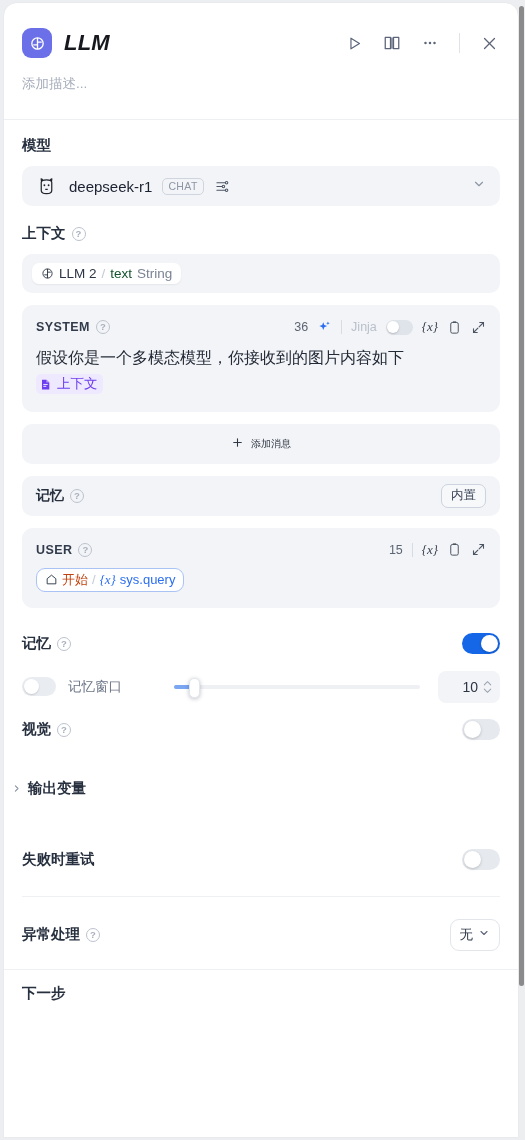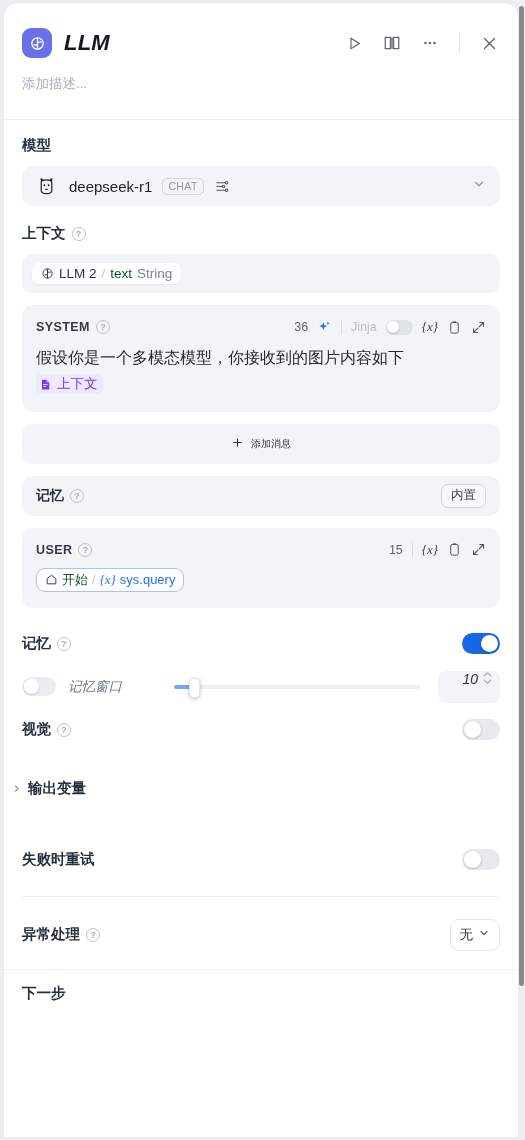--- a/index.html
+++ b/index.html
@@ -120,21 +120,21 @@
     display: inline-flex; align-items: center; gap: 5px; margin-top: 5px;
     background: #eee9ff; border-radius: 5px; padding: 1px 5px 1px 3px;
     color: #6d3df0; font-size: 13.5px;
   }
   .user-body { min-height: 74px; }
   .var-pill {
     display: inline-flex; align-items: center; gap: 4px; margin-top: 8px;
     border: 1px solid #a9c3f5; border-radius: 9px; padding: 2px 8px;
     font-size: 13px; background: #fff;
   }
-  .vp-node { color: #14532d; }
+  .vp-node { color: #c2410c; }
   .vp-sep { color: #c3c9d4; }
   .vp-var { color: #2b6ef0; }
 
   
   .add-msg {
     margin-top: 12px; height: 40px; background: #f3f4f7; border-radius: 10px;
     display: flex; align-items: center; justify-content: center; gap: 7px;
     font-size: 10px; color: #2f3846; cursor: pointer;
   }
 
@@ -156,39 +156,39 @@
   .big-toggle.on { background: #1567e8; }
   .big-toggle.off { background: #e6e9ee; }
   .big-toggle i {
     position: absolute; top: 2px; width: 17px; height: 17px; border-radius: 50%;
     background: #fff; box-shadow: 0 1px 3px rgba(0,0,0,.2);
   }
   .big-toggle.on i { right: 2px; }
   .big-toggle.off i { left: 2px; }
   .push { margin-left: auto; }
 
-  .win-row { display: flex; align-items: center; height: 42px; gap: 12px; font-style: italic; }
+  .win-row { display: flex; align-items: center; height: 42px; gap: 12px; }
   .win-toggle {
     width: 34px; height: 19px; border-radius: 10px; background: #e9ecf1; position: relative; flex:0 0 auto;
   }
   .win-toggle i {
     position: absolute; left: 2px; top: 2px; width: 15px; height: 15px; border-radius: 50%;
     background: #fff; box-shadow: 0 1px 2px rgba(0,0,0,.15);
   }
   .win-label { font-size: 13.5px; color: #6d7687; }
   .slider { flex: 1 1 auto; position: relative; height: 20px; margin: 0 6px 0 40px; }
   .s-track { position: absolute; top: 8px; left: 0; right: 0; height: 4px; background: #eef0f4; border-radius: 2px; }
   .s-fill  { position: absolute; top: 8px; left: 0; height: 4px; background: #7aa6f2; border-radius: 2px; }
   .s-handle {
     position: absolute; top: 1px; width: 11px; height: 20px; border-radius: 5px;
     background: #fff; box-shadow: 0 1px 4px rgba(25,35,60,.28); border: 1px solid #e3e7ed;
   }
   .num-box {
     width: 62px; height: 32px; background: #f3f4f7; border-radius: 8px;
-    display: flex; align-items: flex-start; justify-content: flex-end; padding-right: 7px; gap: 4px;
+    display: flex; align-items: center; justify-content: flex-end; padding-right: 7px; gap: 4px;
     flex: 0 0 auto;
   }
   .num-val { font-size: 14px; color: #2d3544; }
   .stepper { display: flex; flex-direction: column; align-items: center; color: #9aa2b0; line-height: 6px; }
 
   .collapse-row {
     display: flex; align-items: center; height: 46px; gap: 7px; margin-left: -10px; cursor: pointer;
   }
   .caret { color: #8b94a3; font-size: 11px; }
   .divider { height: 1px; background: #eef0f3; }

